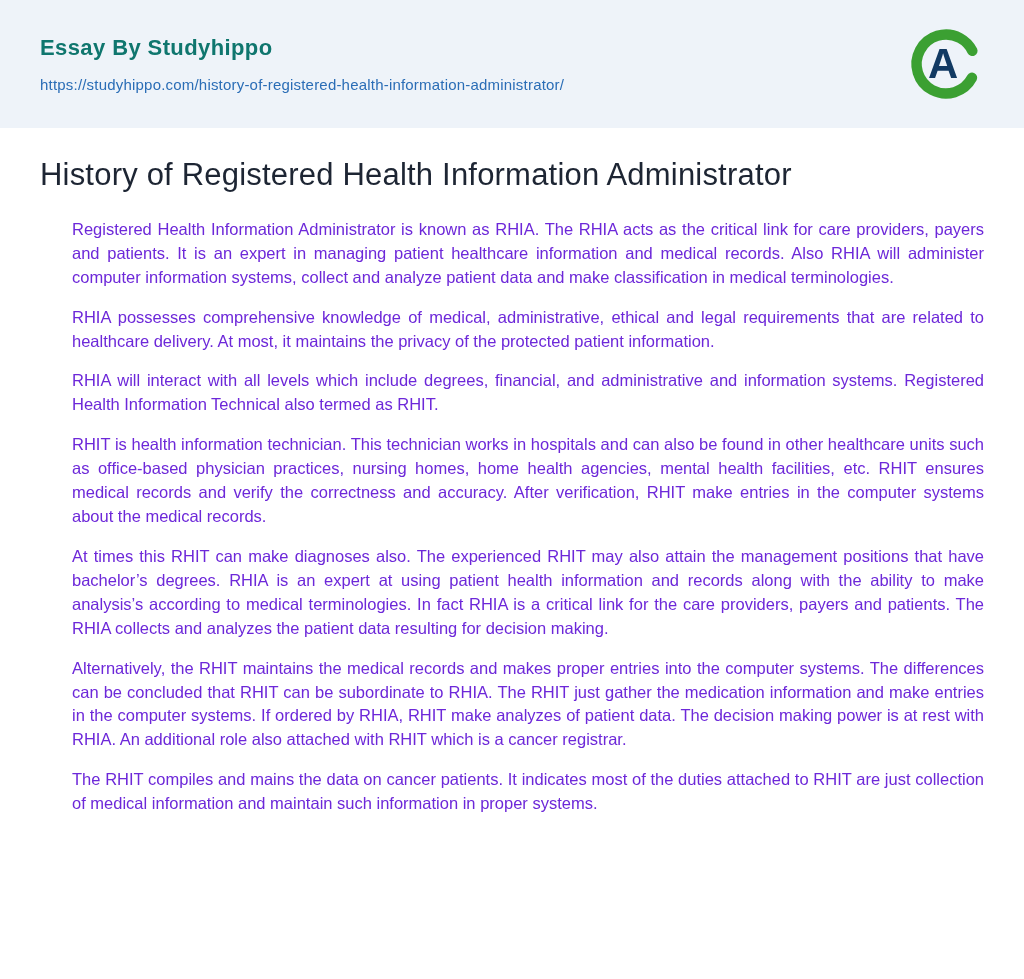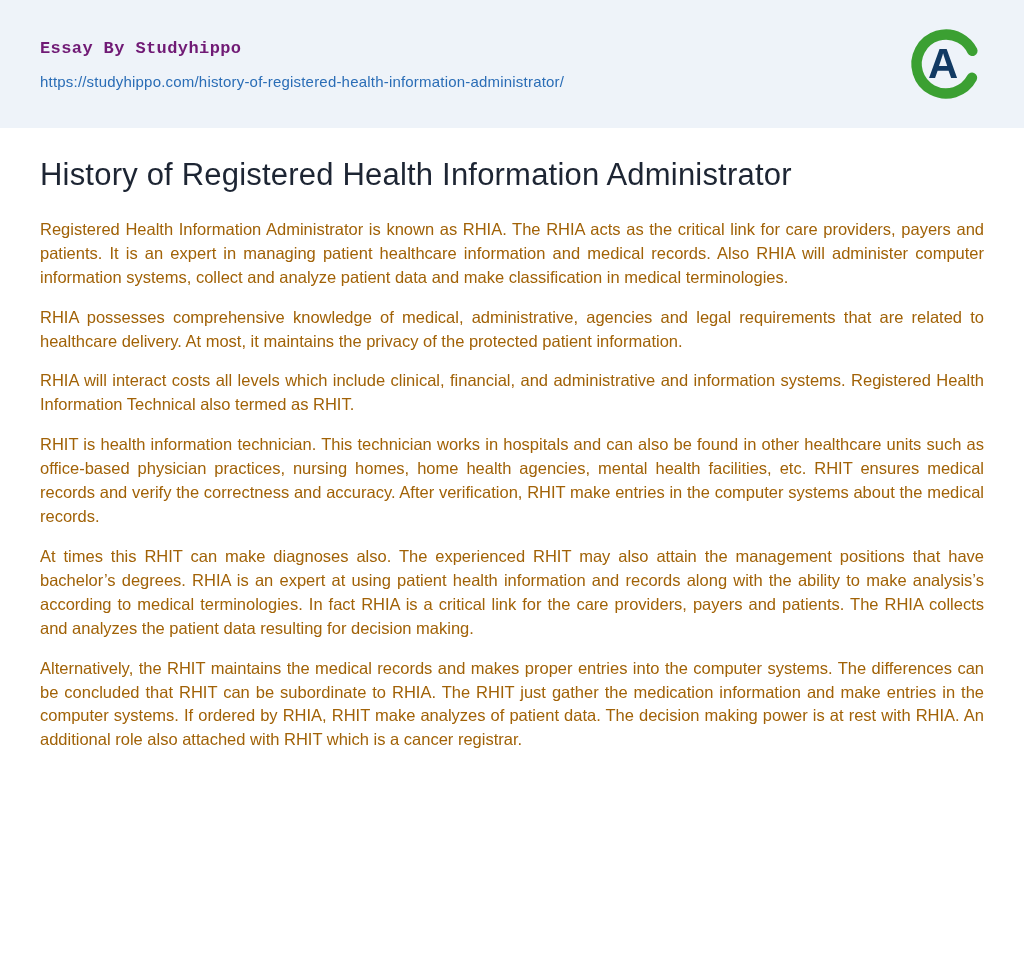--- a/index.html
+++ b/index.html
@@ -13,26 +13,25 @@
   }
   .site-header {
     background: #eef3f9;
     padding: 26px 38px 26px 40px;
     display: flex;
     justify-content: space-between;
     align-items: center;
   }
   .header-text { display: flex; flex-direction: column; }
   .site-title {
-    color: #701a75;
-    font-size: 17px;
+    color: #0f766e;
+    font-size: 22px;
     font-weight: bold;
     letter-spacing: 0.4px;
     margin-bottom: 15px;
-    font-family: Liberation Mono, monospace;
   }
   .source-url {
     color: #2a6db6;
     font-size: 15px;
     text-decoration: none;
     letter-spacing: 0.2px;
   }
   .logo-wrap {
     width: 76px;
     height: 76px;
@@ -47,23 +46,24 @@
     line-height: 1.22;
     font-weight: normal;
     color: #1d2533;
     letter-spacing: 0.2px;
     max-width: 870px;
     margin-bottom: 24px;
   }
   p.article-paragraph {
     font-size: 16.5px;
     line-height: 1.45;
-    color: #a16207;
+    color: #6d28d9;
     text-align: justify;
     margin-bottom: 16px;
+    margin-left: 32px;
   }
 </style>
 </head>
 <body>
 
 <div class="page">
 
   <header class="site-header">
     <div class="header-text">
       <div class="site-title">Essay By Studyhippo</div>
@@ -74,20 +74,21 @@
         <circle cx="40" cy="40" r="31" fill="none" stroke="#3ba032" stroke-width="11" stroke-linecap="round" stroke-dasharray="165 30" transform="rotate(28 40 40)"></circle>
         <text x="37" y="55" text-anchor="middle" font-size="44" font-weight="bold" font-family="Liberation Sans, sans-serif" fill="#123a63">A</text>
       </svg>
     </div>
   </header>
 
   <main class="content">
     <h1 class="article-title">History of Registered Health Information Administrator</h1>
 
     <p class="article-paragraph">Registered Health Information Administrator is known as RHIA. The RHIA acts as the critical link for care providers, payers and patients. It is an expert in managing patient healthcare information and medical records. Also RHIA will administer computer information systems, collect and analyze patient data and make classification in medical terminologies.</p>
-    <p class="article-paragraph">RHIA possesses comprehensive knowledge of medical, administrative, agencies and legal requirements that are related to healthcare delivery. At most, it maintains the privacy of the protected patient information.</p>
-    <p class="article-paragraph">RHIA will interact costs all levels which include clinical, financial, and administrative and information systems. Registered Health Information Technical also termed as RHIT.</p>
+    <p class="article-paragraph">RHIA possesses comprehensive knowledge of medical, administrative, ethical and legal requirements that are related to healthcare delivery. At most, it maintains the privacy of the protected patient information.</p>
+    <p class="article-paragraph">RHIA will interact with all levels which include degrees, financial, and administrative and information systems. Registered Health Information Technical also termed as RHIT.</p>
     <p class="article-paragraph">RHIT is health information technician. This technician works in hospitals and can also be found in other healthcare units such as office-based physician practices, nursing homes, home health agencies, mental health facilities, etc. RHIT ensures medical records and verify the correctness and accuracy. After verification, RHIT make entries in the computer systems about the medical records.</p>
     <p class="article-paragraph">At times this RHIT can make diagnoses also. The experienced RHIT may also attain the management positions that have bachelor’s degrees. RHIA is an expert at using patient health information and records along with the ability to make analysis’s according to medical terminologies. In fact RHIA is a critical link for the care providers, payers and patients. The RHIA collects and analyzes the patient data resulting for decision making.</p>
     <p class="article-paragraph">Alternatively, the RHIT maintains the medical records and makes proper entries into the computer systems. The differences can be concluded that RHIT can be subordinate to RHIA. The RHIT just gather the medication information and make entries in the computer systems. If ordered by RHIA, RHIT make analyzes of patient data. The decision making power is at rest with RHIA. An additional role also attached with RHIT which is a cancer registrar.</p>
+    <p class="article-paragraph">The RHIT compiles and mains the data on cancer patients. It indicates most of the duties attached to RHIT are just collection of medical information and maintain such information in proper systems.</p>
   </main>
 
 </div>
 
 </body></html>

